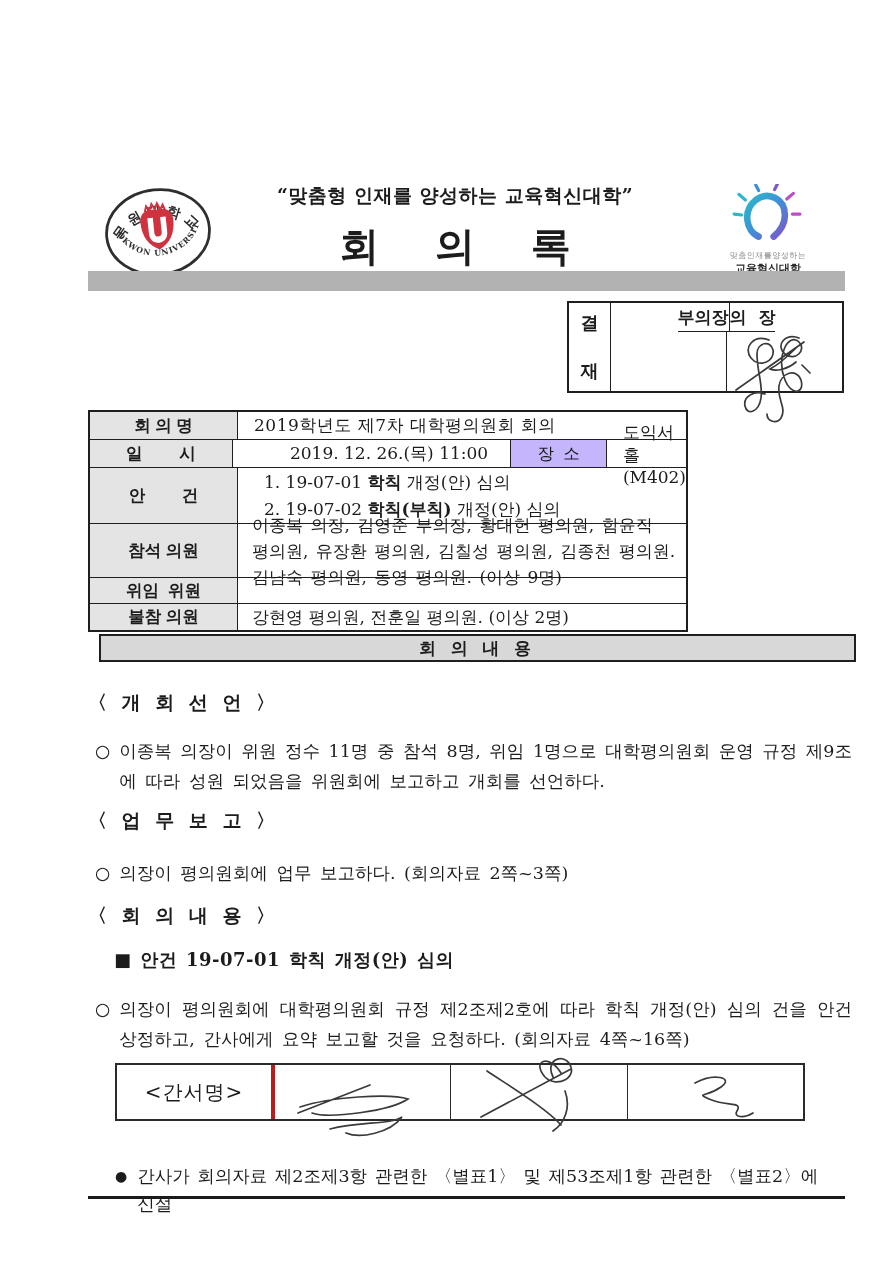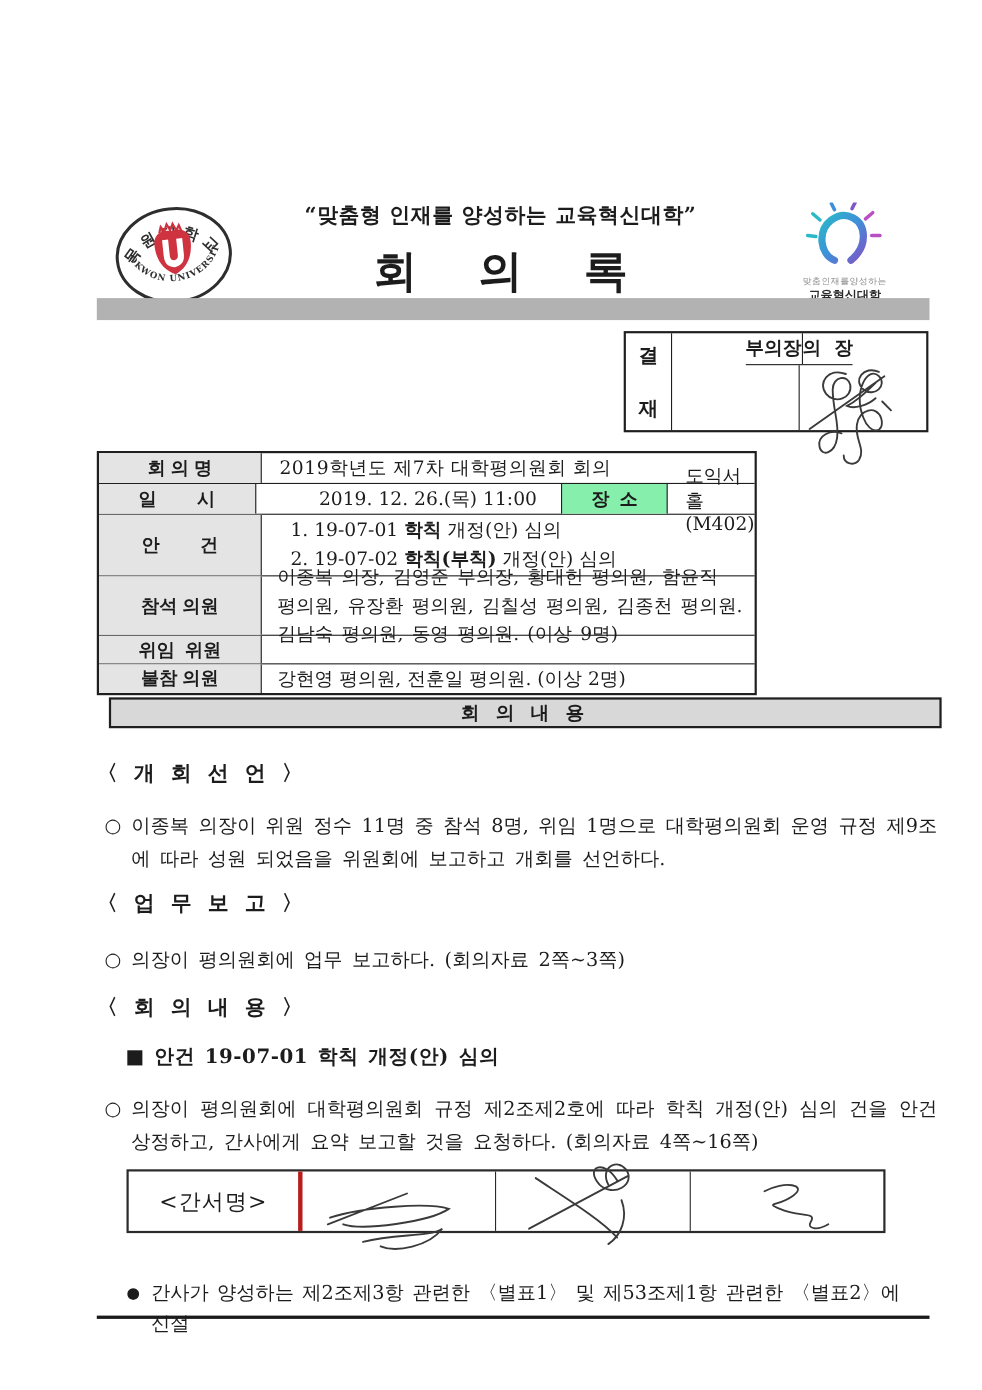--- a/index.html
+++ b/index.html
@@ -35,21 +35,21 @@
 
   
   .meeting-table { position:absolute; left:88px; top:410px; width:600px; border:2px solid #1f1f1f; font-size:17px; }
   .mrow { display:flex; border-bottom:1px solid #1f1f1f; }
   .mrow:last-child { border-bottom:none; }
   .mlabel { width:148px; background:#e4e4e4; font-weight:bold; display:flex; align-items:center; justify-content:center; border-right:1px solid #1f1f1f; white-space:pre; font-family:"Liberation Sans","DejaVu Sans",sans-serif; font-size:16.5px; }
   .mvalue { flex:1; display:flex; align-items:center; padding-left:16px; letter-spacing:0.5px; }
   .r-name { height:28px; }
   .r-datetime { height:28px; }
   .dt-value { width:287px; display:flex; align-items:center; justify-content:center;padding-left:35px; }
-  .place-label { width:100px; background:#86efac; font-weight:bold; display:flex; align-items:center; justify-content:center; border-left:1px solid #1f1f1f; border-right:1px solid #1f1f1f; white-space:pre; font-family:"Liberation Sans","DejaVu Sans",sans-serif; font-size:16.5px; }
+  .place-label { width:100px; background:#c4b5fd; font-weight:normal; display:flex; align-items:center; justify-content:center; border-left:1px solid #1f1f1f; border-right:1px solid #1f1f1f; white-space:pre; font-family:"Liberation Sans","DejaVu Sans",sans-serif; font-size:16.5px; }
   .place-value { flex:1; display:flex; align-items:center; padding-left:16px; }
   .r-agenda { height:56px; }
   .agenda-value { flex:1; display:flex; flex-direction:column; justify-content:center; padding-left:26px; gap:2px; }
   .agenda-line { line-height:25px; }
   .agenda-line b { font-weight:bold; }
   .r-attend { height:54px; }
   .attend-value { flex:1; display:flex; align-items:center; padding:2px 10px 2px 14px; line-height:26px; word-spacing:2px; }
   .r-delegate { height:26px;gap:40px; }
   .r-absent { height:26px; }
   .small-value { flex:1; display:flex; align-items:center; padding-left:14px; }
@@ -228,18 +228,18 @@
     </div>
     <div class="sign-cell">
       <svg width="160" height="60" style="left:15px;top:4px">
         <path class="ink" d="M52 14 C70 4 92 8 78 18 C64 28 52 24 66 30 C84 38 100 32 94 42 C90 48 100 50 110 44"></path>
       </svg>
     </div>
   </div>
 
   <div class="footnote">
     <span class="marker">●</span>
-    <span class="text">간사가 양성하는 제2조제3항 관련한 〈별표1〉 및 제53조제1항 관련한 〈별표2〉에 신설</span>
+    <span class="text">간사가 회의자료 제2조제3항 관련한 〈별표1〉 및 제53조제1항 관련한 〈별표2〉에 신설</span>
   </div>
 
   <div class="bottom-rule"></div>
 
 </div>
 
 </body></html>

